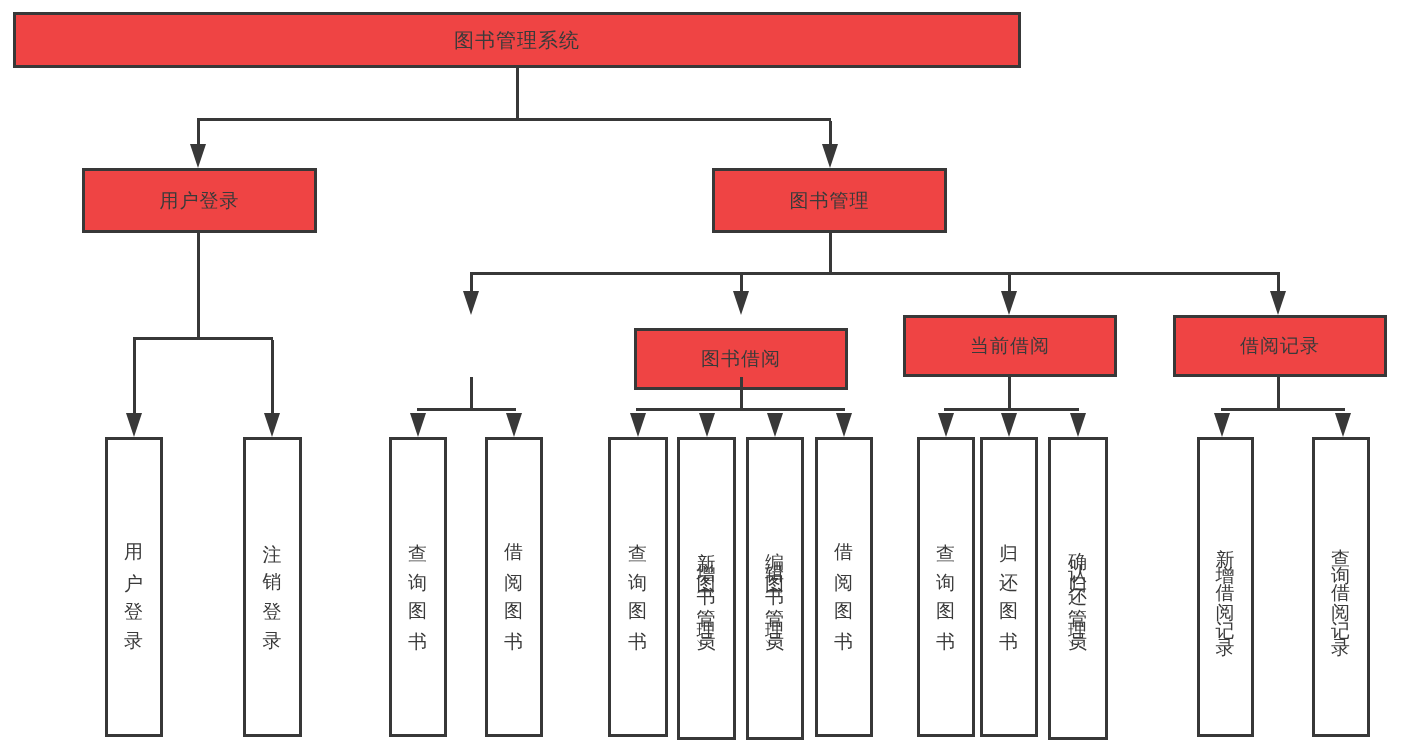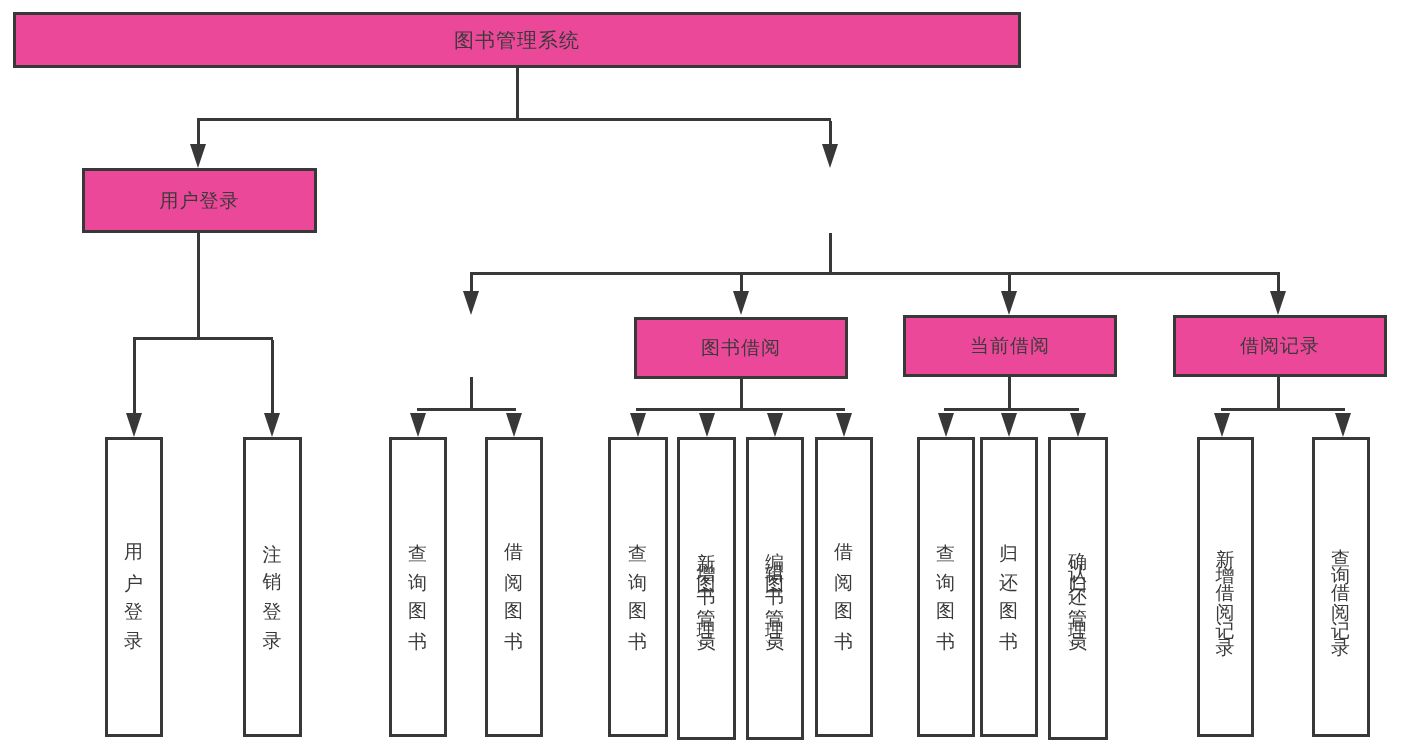--- a/index.html
+++ b/index.html
@@ -7,21 +7,21 @@
     --text:#3a3a3a;
   }
   html,body{margin:0;padding:0;background:#ffffff;}
   body{font-family:"Liberation Sans","DejaVu Sans",sans-serif;color:var(--text);}
   #stage{position:relative;width:1405px;height:747px;background:#ffffff;overflow:hidden;}
 
   .box{
     position:absolute;
     box-sizing:border-box;
     border:3px solid var(--line);
-    background:#ec4899;
+    background:#ef4444;
     display:flex;
     align-items:center;
     justify-content:center;
     font-size:20px;
     letter-spacing:1px;
     color:var(--text);
   }
   .vbox{
     position:absolute;
     box-sizing:border-box;
@@ -71,40 +71,41 @@
   <div class="box" style="left:13px;top:12px;width:1008px;height:56px;">图书管理系统</div>
 
   <div class="vline" style="left:516px;top:66px;height:52px;"></div>
   <div class="hline" style="left:197px;top:118px;width:634px;"></div>
   <div class="vline" style="left:197px;top:121px;height:23px;"></div>
   <div class="arr" style="left:190px;top:144px;"></div>
   <div class="vline" style="left:829px;top:121px;height:23px;"></div>
   <div class="arr" style="left:822px;top:144px;"></div>
 
   <div class="box" style="left:82px;top:168px;width:235px;height:65px;font-size:19px;">用户登录</div>
+  <div class="box" style="left:712px;top:168px;width:235px;height:65px;font-size:19px;">图书管理</div>
 
   <div class="vline" style="left:197px;top:233px;height:104px;"></div>
   <div class="hline" style="left:133px;top:337px;width:140px;"></div>
   <div class="vline" style="left:133px;top:340px;height:73px;"></div>
   <div class="arr" style="left:126px;top:413px;"></div>
   <div class="vline" style="left:271px;top:340px;height:73px;"></div>
   <div class="arr" style="left:264px;top:413px;"></div>
 
   <div class="vline" style="left:829px;top:233px;height:39px;"></div>
   <div class="hline" style="left:470px;top:272px;width:810px;"></div>
   <div class="vline" style="left:470px;top:275px;height:16px;"></div>
   <div class="arr" style="left:463px;top:291px;"></div>
   <div class="vline" style="left:740px;top:275px;height:16px;"></div>
   <div class="arr" style="left:733px;top:291px;"></div>
   <div class="vline" style="left:1008px;top:275px;height:16px;"></div>
   <div class="arr" style="left:1001px;top:291px;"></div>
   <div class="vline" style="left:1277px;top:275px;height:16px;"></div>
   <div class="arr" style="left:1270px;top:291px;"></div>
 
-  <div class="box" style="left:634px;top:317px;width:214px;height:62px;font-size:19px;">图书借阅</div>
+  <div class="box" style="left:634px;top:328px;width:214px;height:62px;font-size:19px;">图书借阅</div>
   <div class="box" style="left:1173px;top:315px;width:214px;height:62px;font-size:19px;">借阅记录</div>
   <div class="box" style="left:903px;top:315px;width:214px;height:62px;font-size:19px;">当前借阅</div>
 
   <div class="vline" style="left:470px;top:377px;height:34px;"></div>
   <div class="hline" style="left:417px;top:408px;width:99px;"></div>
   <div class="arr" style="left:410px;top:413px;"></div>
   <div class="arr" style="left:506px;top:413px;"></div>
 
   <div class="vline" style="left:740px;top:377px;height:34px;"></div>
   <div class="hline" style="left:636px;top:408px;width:209px;"></div>

